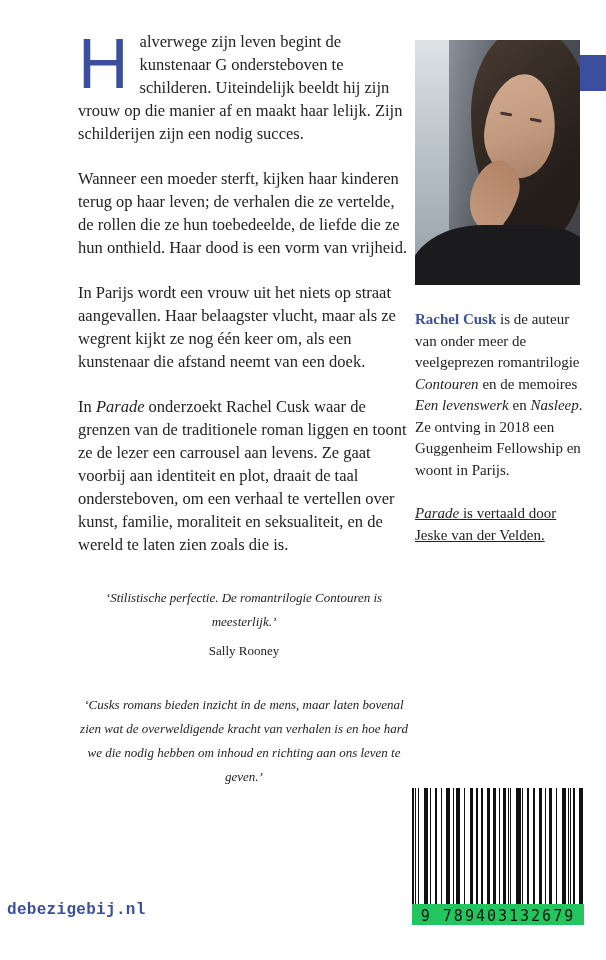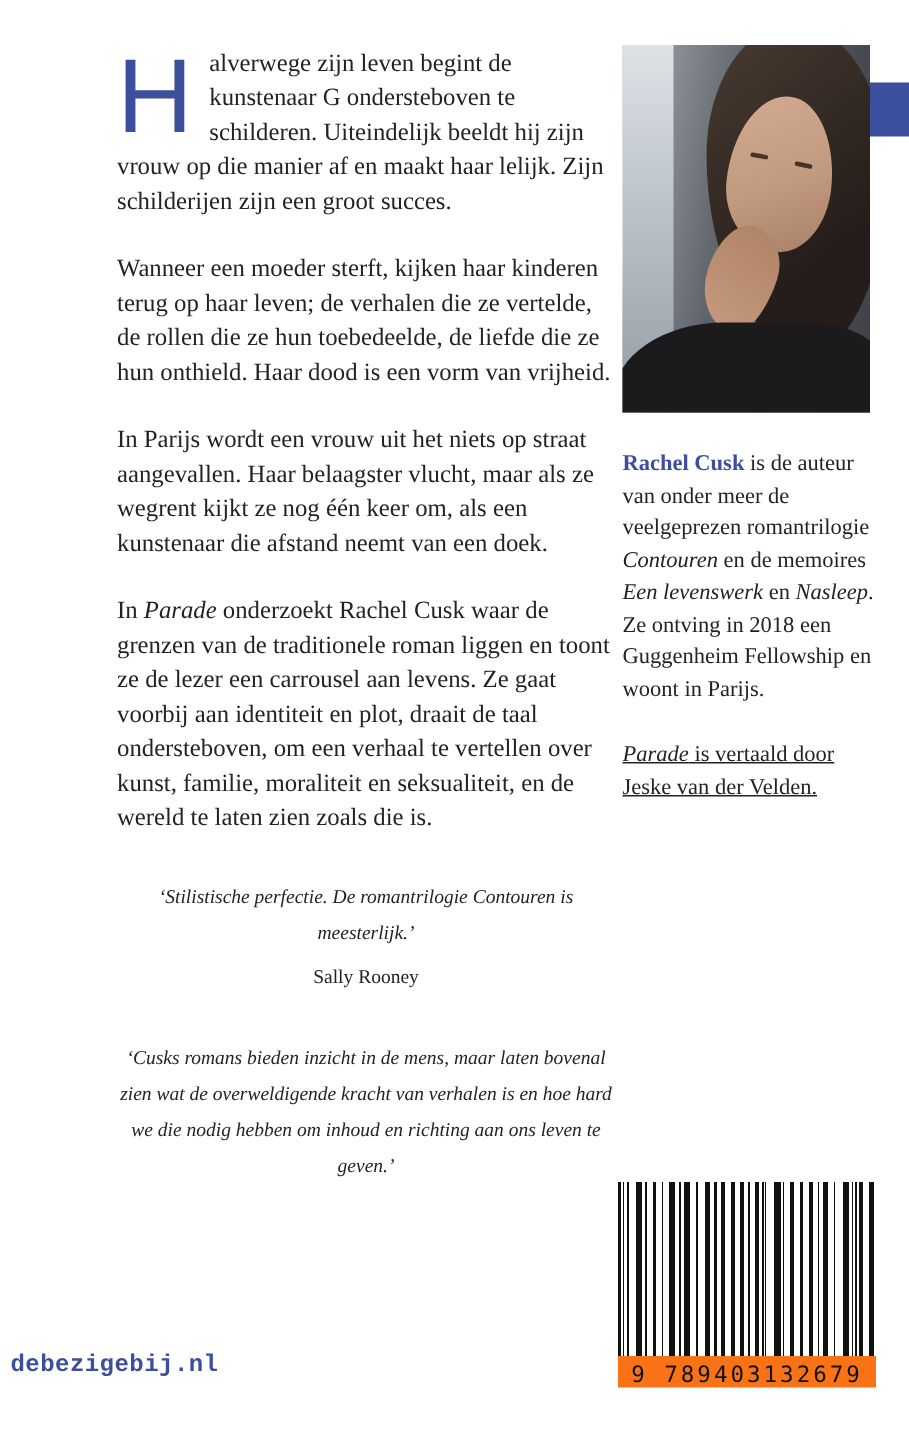--- a/index.html
+++ b/index.html
@@ -37,21 +37,21 @@
     margin-top:30px;
     text-align:center;
     font-size:13px;line-height:24px;
   }
   .quote-text{font-style:italic;margin:0 0 5px 0;}
   .quote-attr{font-weight:normal;margin:0;}
   .quote-attr.italic{font-style:italic;}
 
   
   .right-col{
-    position:absolute;left:415px;top:30px;width:172px;
+    position:absolute;left:415px;top:40px;width:172px;
   }
   .photo{
     position:relative;
     width:165px;height:245px;
     overflow:hidden;
     background:linear-gradient(100deg,#b9c1c7 0%,#cdd4d9 12%,#8b9199 16%,#5f646b 42%,#4a4d54 72%,#3f4147 100%);
   }
   .photo .window{
     position:absolute;left:0;top:0;width:34px;height:100%;
     background:linear-gradient(180deg,#dde2e6 0%,#b3bcc3 55%,#939ca4 100%);
@@ -96,21 +96,21 @@
 
   
   .corner-bar{
     position:absolute;right:0;top:55px;width:26px;height:36px;
     background:var(--accent);
   }
 
   
   .barcode{
     position:absolute;left:412px;top:788px;width:172px;
-    background:#f97316;
+    background:#22c55e;
   }
   .bars{
     height:116px;width:100%;
     background-color:#ffffff;
     background-image:
       repeating-linear-gradient(90deg,#111 0 2px,transparent 2px 6px,#111 6px 7px,transparent 7px 12px,#111 12px 15px,transparent 15px 18px,#111 18px 19px,transparent 19px 23px),
       repeating-linear-gradient(90deg,transparent 0 3px,#111 3px 4px,transparent 4px 13px,#111 13px 16px,transparent 16px 29px,#111 29px 30px,transparent 30px 31px);
   }
   .barcode-number{
     margin-top:3px;
@@ -130,21 +130,21 @@
   }
 </style>
 </head>
 <body>
 
 <div class="page">
 
   <div class="left-col">
 
     <p class="para">
-      <span class="dropcap">H</span><span>alverwege zijn leven begint de kunstenaar G ondersteboven te schilderen. Uiteindelijk beeldt hij zijn vrouw op die manier af en maakt haar lelijk. Zijn schilderijen zijn een groot succes.</span>
+      <span class="dropcap">H</span><span>alverwege zijn leven begint de kunstenaar G ondersteboven te schilderen. Uiteindelijk beeldt hij zijn vrouw op die manier af en maakt haar lelijk. Zijn schilderijen zijn een nodig succes.</span>
     </p>
 
     <p class="para">Wanneer een moeder sterft, kijken haar kinderen terug op haar leven; de verhalen die ze vertelde, de rollen die ze hun toebedeelde, de liefde die ze hun onthield. Haar dood is een vorm van vrijheid.</p>
 
     <p class="para">In Parijs wordt een vrouw uit het niets op straat aangevallen. Haar belaagster vlucht, maar als ze wegrent kijkt ze nog één keer om, als een kunstenaar die afstand neemt van een doek.</p>
 
     <p class="para"><span>In </span><em class="book-title">Parade</em><span> onderzoekt Rachel Cusk waar de grenzen van de traditionele roman liggen en toont ze de lezer een carrousel aan levens. Ze gaat voorbij aan identiteit en plot, draait de taal ondersteboven, om een verhaal te vertellen over kunst, familie, moraliteit en seksualiteit, en de wereld te laten zien zoals die is.</span></p>
 
     <div class="quote">
       <p class="quote-text"><span>‘Stilistische perfectie. De romantrilogie </span><span>Contouren</span><span> is meesterlijk.’</span></p>

